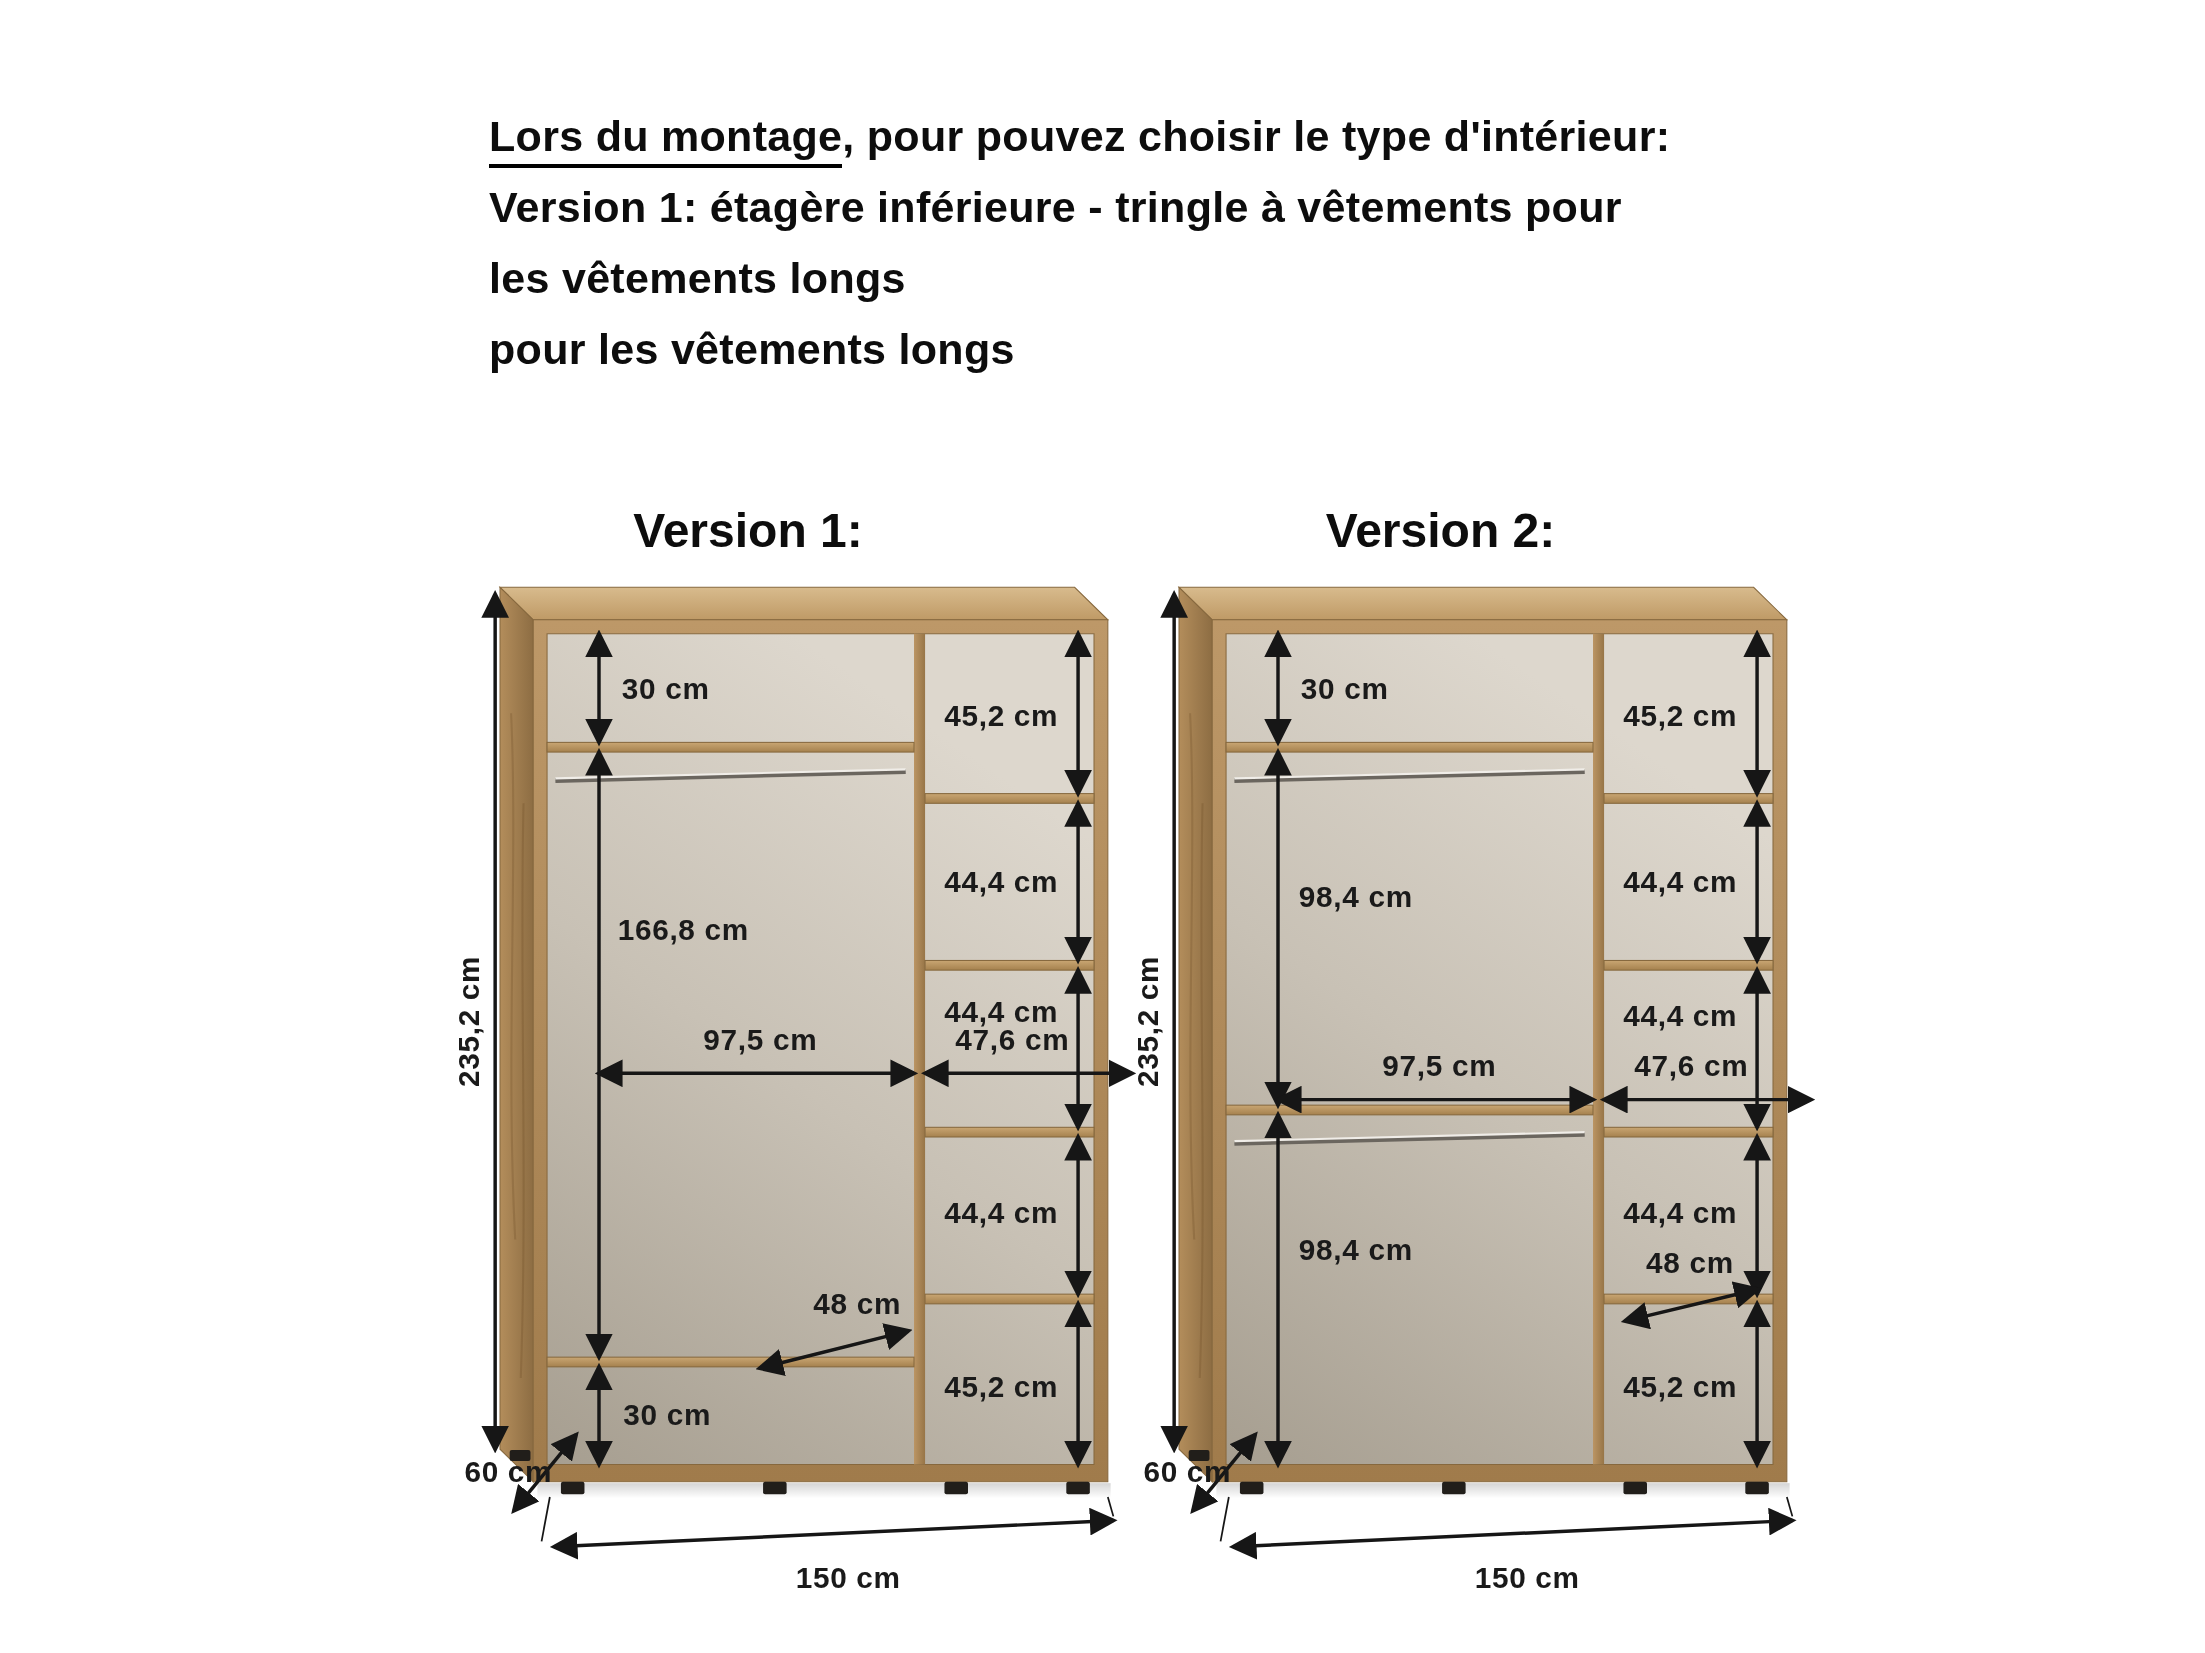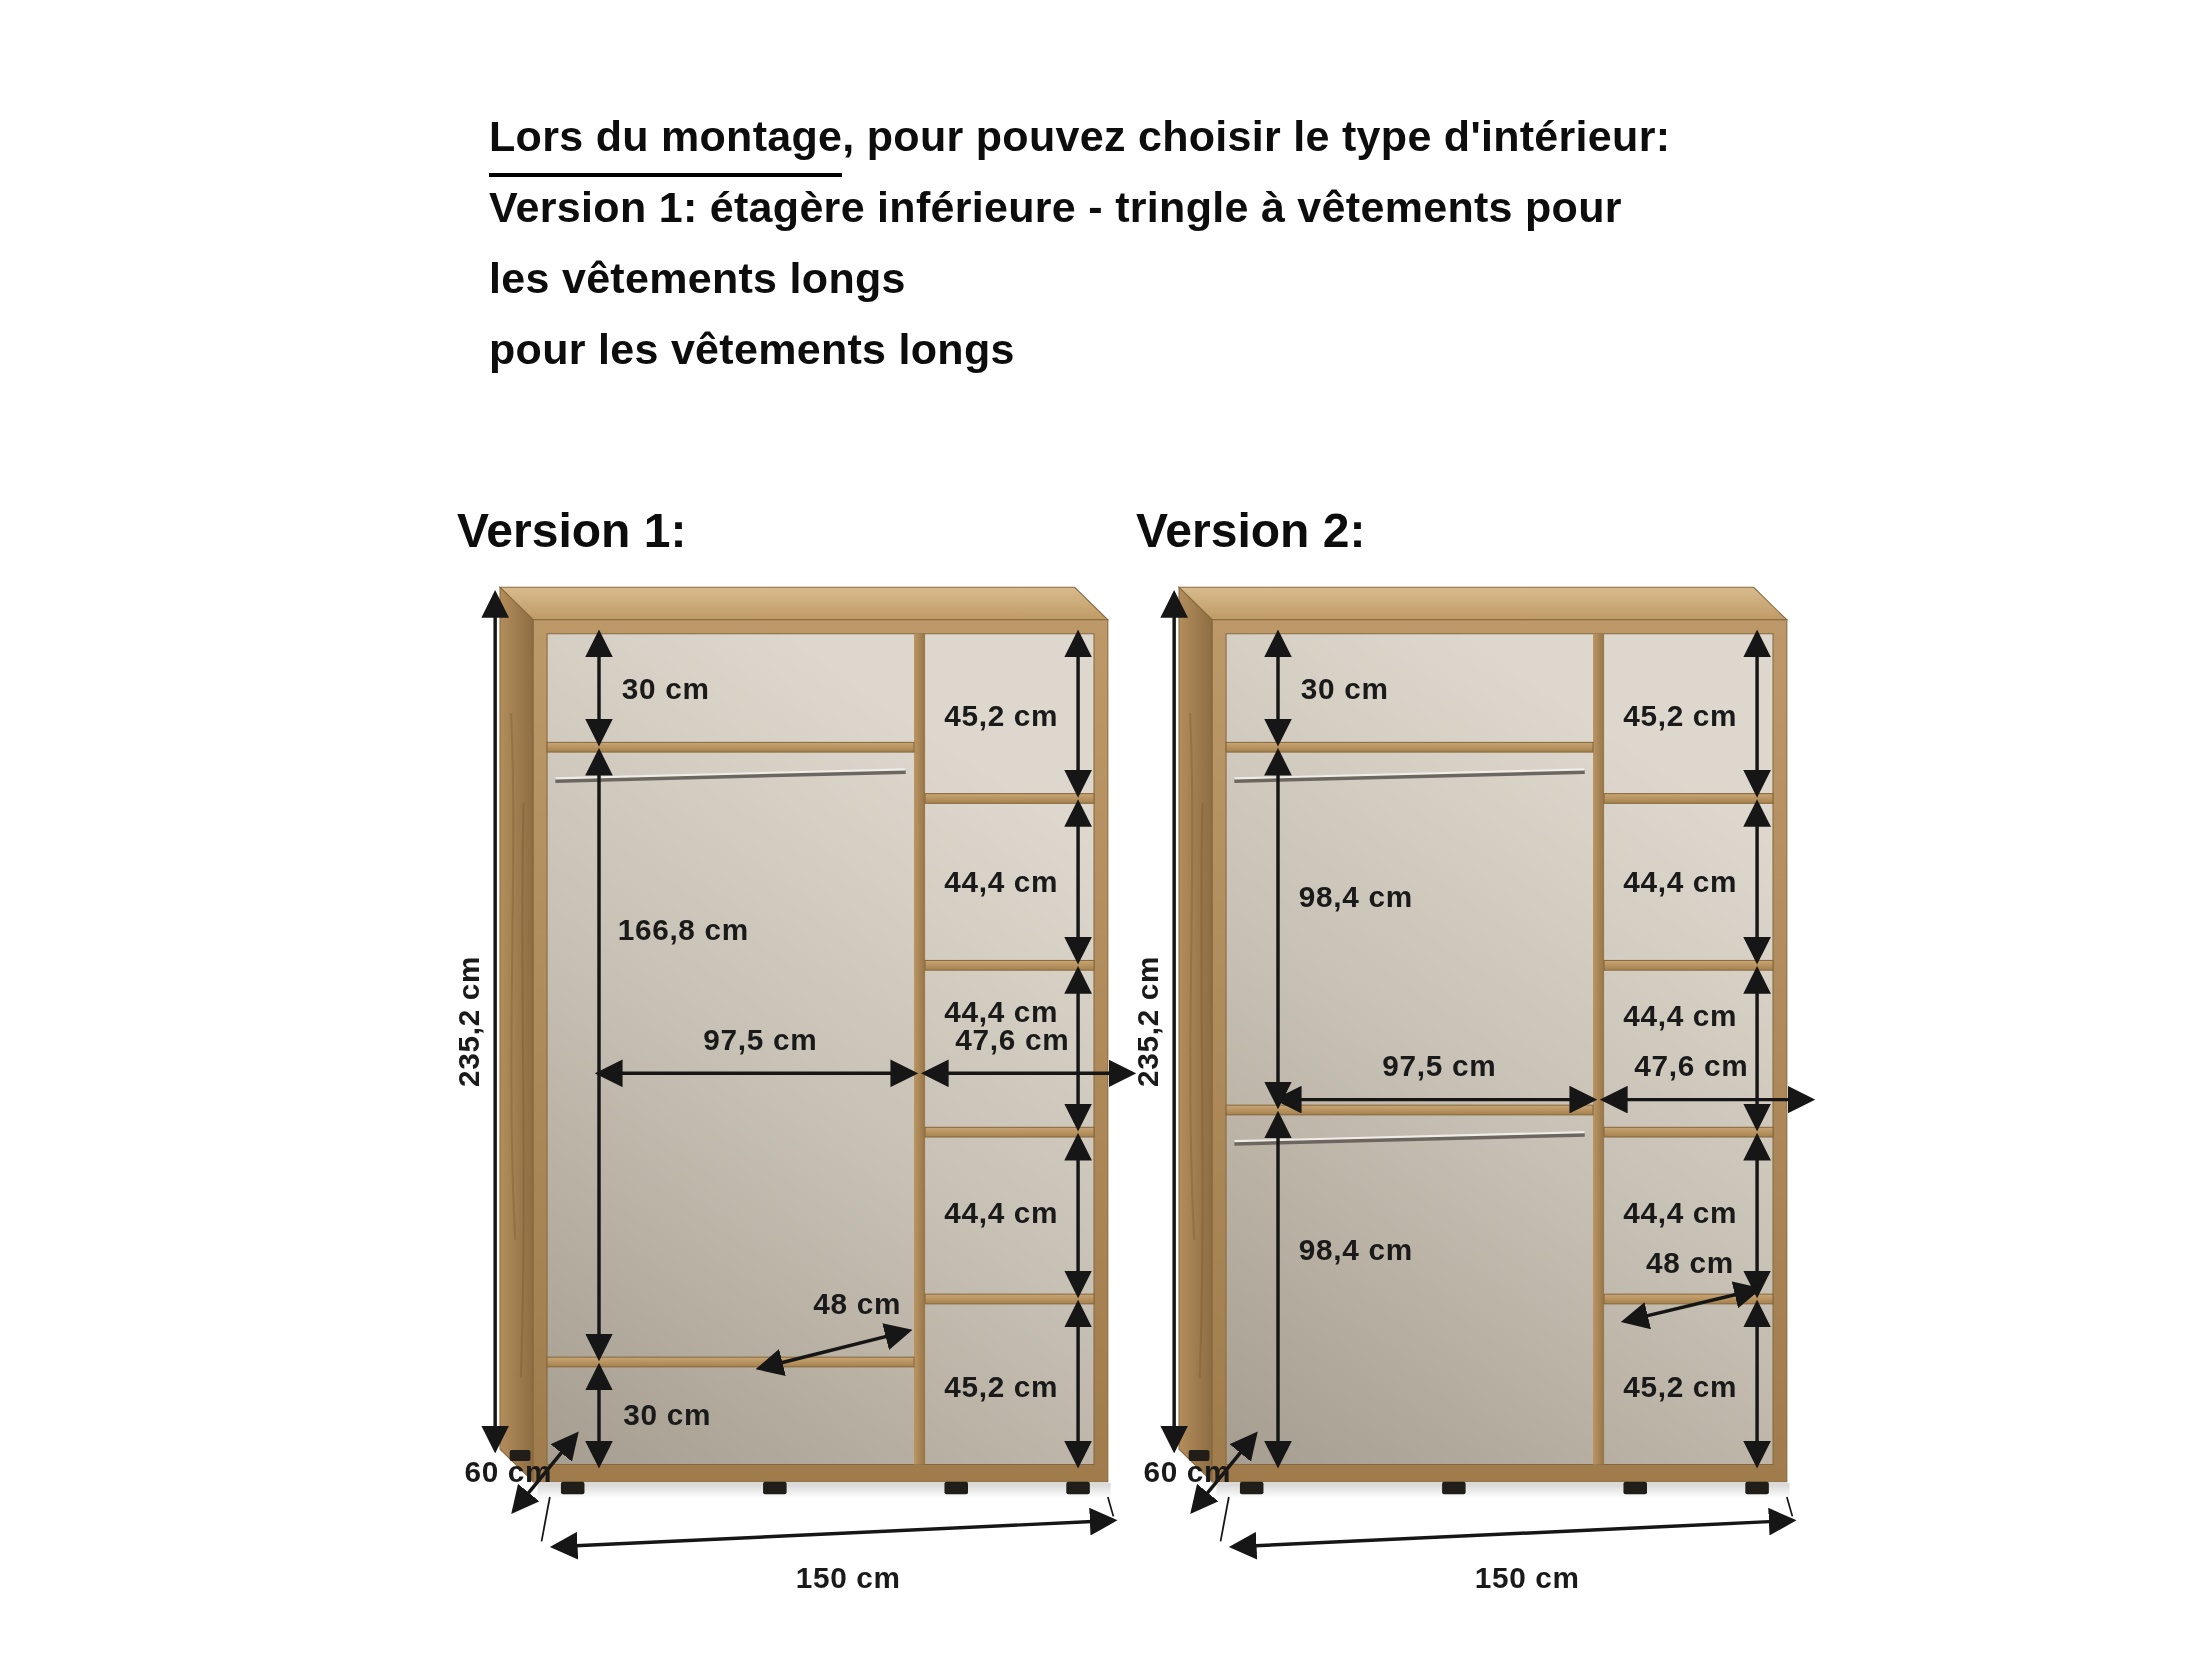--- a/index.html
+++ b/index.html
@@ -1,21 +1,21 @@
 <!DOCTYPE html>
 <html style="font-size:11px"><head>
 <meta charset="utf-8">
 <style>
   html,body{margin:0;padding:0;}
   body{width:2205px;height:1654px;background:#ffffff;font-family:"Liberation Sans",sans-serif;overflow:hidden;}
   .page{position:relative;width:2205px;height:1654px;background:#fff;}
   .header{position:absolute;left:489px;top:101px;width:1316px;font-size:43px;line-height:71px;font-weight:bold;color:#0d0d0d;letter-spacing:0.3px;}
   .hline{white-space:nowrap;}
-  .u{border-bottom:4.8px solid #000;padding-bottom:13px;}
-  .vtitle{position:absolute;top:503px;font-size:48px;font-weight:bold;color:#0d0d0d;}
+  .u{border-bottom:4.8px solid #000;padding-bottom:4px;}
+  .vtitle{position:absolute;top:503px;font-size:48px;font-weight:bold;color:#0d0d0d;text-align:center;}
   .vtitle.v1{left:457px;width:582px;}
   .vtitle.v2{left:1136px;width:609px;}
   svg.ward{position:absolute;top:561px;width:734px;height:1080px;}
   svg.ward.v1{left:457px;}
   svg.ward.v2{left:1136px;}
   .dim-line{stroke:#161616;stroke-width:5;fill:none;}
   .dim-thin{stroke:#161616;stroke-width:2.5;fill:none;}
   .dim{font-family:"Liberation Sans",sans-serif;font-weight:bold;font-size:43px;fill:#1a1a1a;letter-spacing:1px;}
   .edge{stroke:#86683e;stroke-width:1.5;}
   .grain{stroke:rgba(96,64,26,0.22);stroke-width:3;fill:none;}

